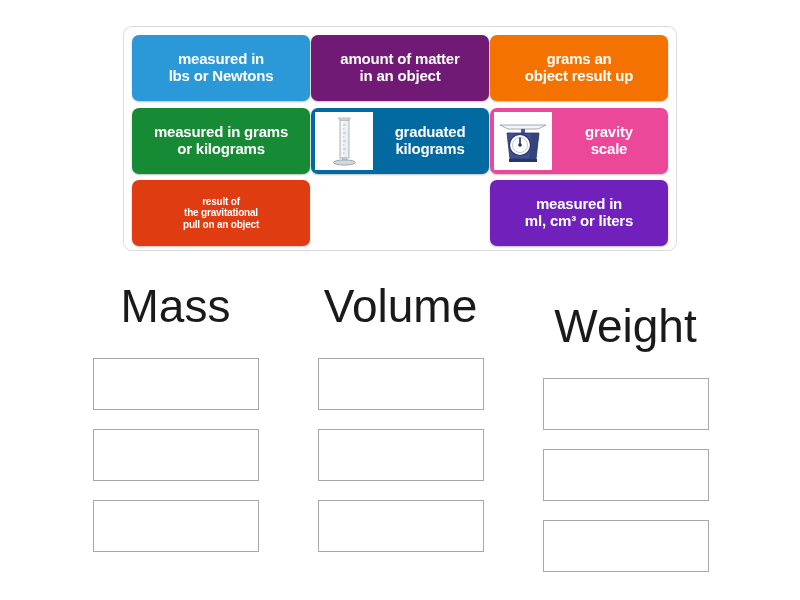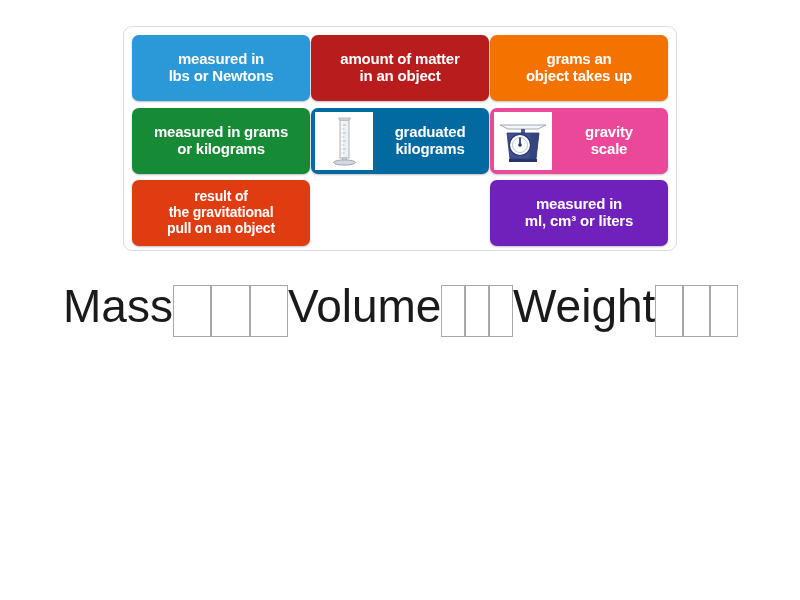--- a/index.html
+++ b/index.html
@@ -78,26 +78,26 @@
   #categories {
     position: absolute;
     left: 0;
     top: 283px;
     width: 800px;
     display: flex;
   }
   .category-col {
     width: 225px;
     display: flex;
-    flex-direction: row;
+    flex-direction: column;
     align-items: center;
   }
   .category-col.col-1 { margin-left: 63px; }
   .category-col.col-2 { margin-left: 0px; }
-  .category-col.col-3 { margin-left: 0px; }
+  .category-col.col-3 { margin-left: 0px; margin-top: 20px; }
 
   .category-title {
     font-size: 46px;
     font-weight: normal;
     color: #1a1a1a;
     line-height: 1;
     margin-bottom: 29px;
     white-space: nowrap;
   }
   .dropzone {
@@ -116,31 +116,31 @@
 
   <div class="tile-row">
 
     <div class="tile" style="background:#2b98d8">
       <div class="tile-text">
         <span>measured in</span><br>
         <span>lbs or Newtons</span>
       </div>
     </div>
 
-    <div class="tile" style="background:#b91c1c">
+    <div class="tile" style="background:#701a75">
       <div class="tile-text">
         <span>amount of matter</span><br>
         <span>in an object</span>
       </div>
     </div>
 
     <div class="tile" style="background:#f47200">
       <div class="tile-text">
         <span>grams an</span><br>
-        <span>object takes up</span>
+        <span>object result up</span>
       </div>
     </div>
   </div>
 
   <div class="tile-row">
 
     <div class="tile" style="background:#178a36">
       <div class="tile-text">
         <span>measured in grams</span><br>
         <span>or kilograms</span>
@@ -206,21 +206,21 @@
         <span>gravity</span><br>
         <span>scale</span>
       </div>
     </div>
   </div>
 
   <div class="tile-row">
 
 
     <div class="tile" style="background:#e03c12">
-      <div class="tile-text" style="font-size:14px;">
+      <div class="tile-text" style="font-size:10px;">
         <span>result of</span><br>
         <span>the gravitational</span><br>
         <span>pull on an object</span>
       </div>
     </div>
 
     <div class="tile" style="background:#7020bb">
       <div class="tile-text">
         <span>measured in</span><br>
         <span>ml, cm³ or liters</span>

